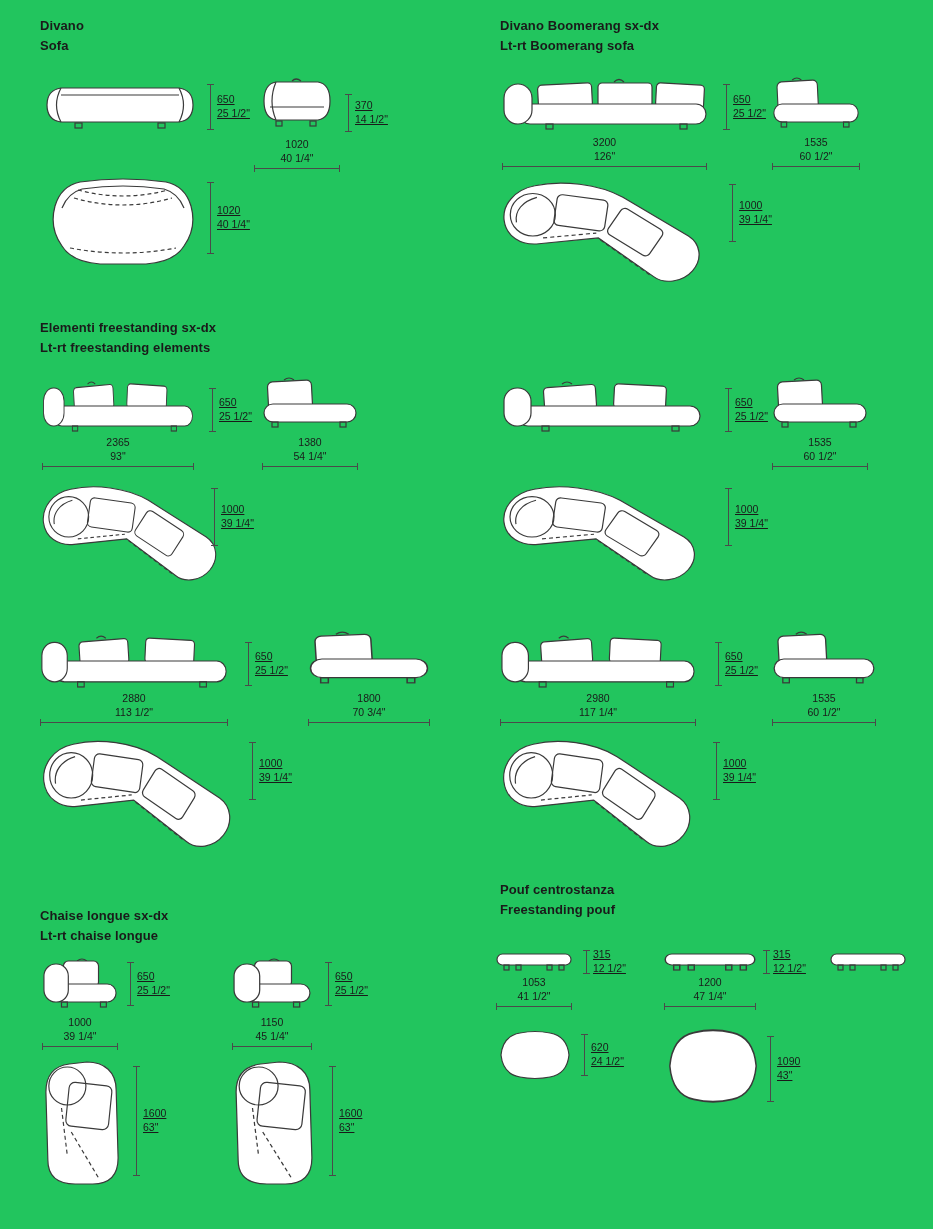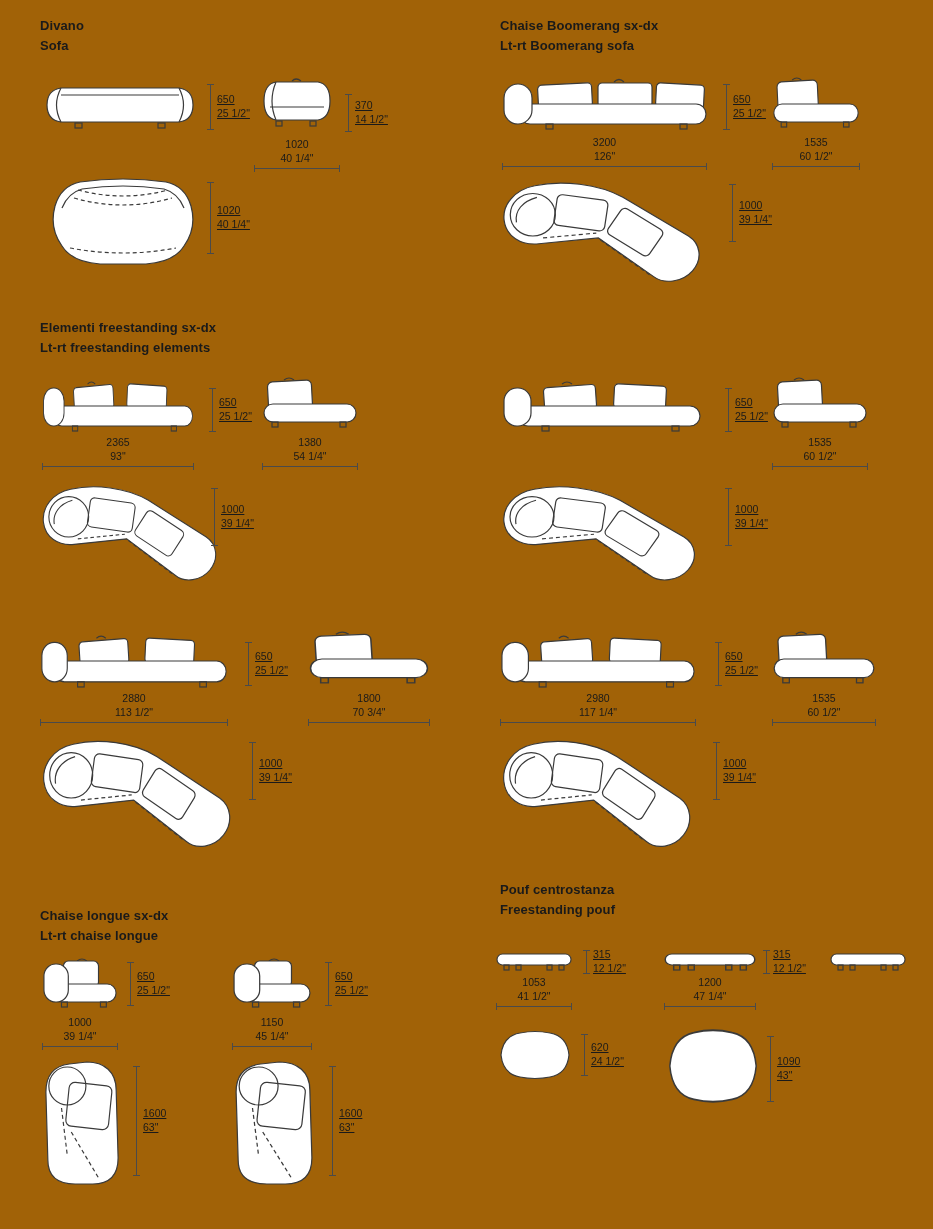--- a/index.html
+++ b/index.html
@@ -1,18 +1,18 @@
 <!DOCTYPE html>
 <html><head>
 <meta charset="utf-8">
 <style>
   * { margin:0; padding:0; box-sizing:border-box; }
   html,body { background:#ffffff; }
   body { font-family:"Liberation Sans", sans-serif; color:#1a1a1a; }
-  .sheet { position:relative; width:933px; height:1229px; background:#a16207; overflow:hidden; }
+  .sheet { position:relative; width:933px; height:1229px; background:#22c55e; overflow:hidden; }
   .sec-title { position:absolute; font-size:13px; font-weight:700; line-height:1.55; letter-spacing:0.1px; }
   .fig { position:absolute; }
   .fig svg { display:block; overflow:visible; }
   .dim-text { font-size:10.5px; line-height:1.3; text-align:center; color:#1a1a1a; }
   .hdim { position:absolute; }
   .hdim .dline { margin-top:3px; border-top:1px solid #4a4a4a; position:relative; height:0; }
   .hdim .dline::before, .hdim .dline::after { content:""; position:absolute; top:-4px; width:1px; height:7px; background:#4a4a4a; }
   .hdim .dline::before { left:0; }
   .hdim .dline::after { right:0; }
   .vdim { position:absolute; display:flex; align-items:center;text-decoration:underline; }
@@ -169,21 +169,21 @@
     <svg width="150" height="90">
         <use href="#sym-sofa-top"></use>
       </svg>
   </div>
   <div class="vdim" style="left:210px;top:182px;height:72px">
     <div class="vline"></div>
     <div class="dim-text vtxt"><span>1020</span><br><span>40 1/4"</span></div>
   </div>
 
   <div class="sec-title" style="left:500px;top:16px">
-    <div>Chaise Boomerang sx-dx</div>
+    <div>Divano Boomerang sx-dx</div>
     <div>Lt-rt Boomerang sofa</div>
   </div>
 
   <div class="fig" style="left:502px;top:78px">
     <svg width="205" height="54">
         <use href="#sym-boomerang-front"></use>
       </svg>
   </div>
   <div class="hdim" style="left:502px;top:136px;width:205px">
     <div class="dim-text"><span>3200</span><br><span>126"</span></div>

